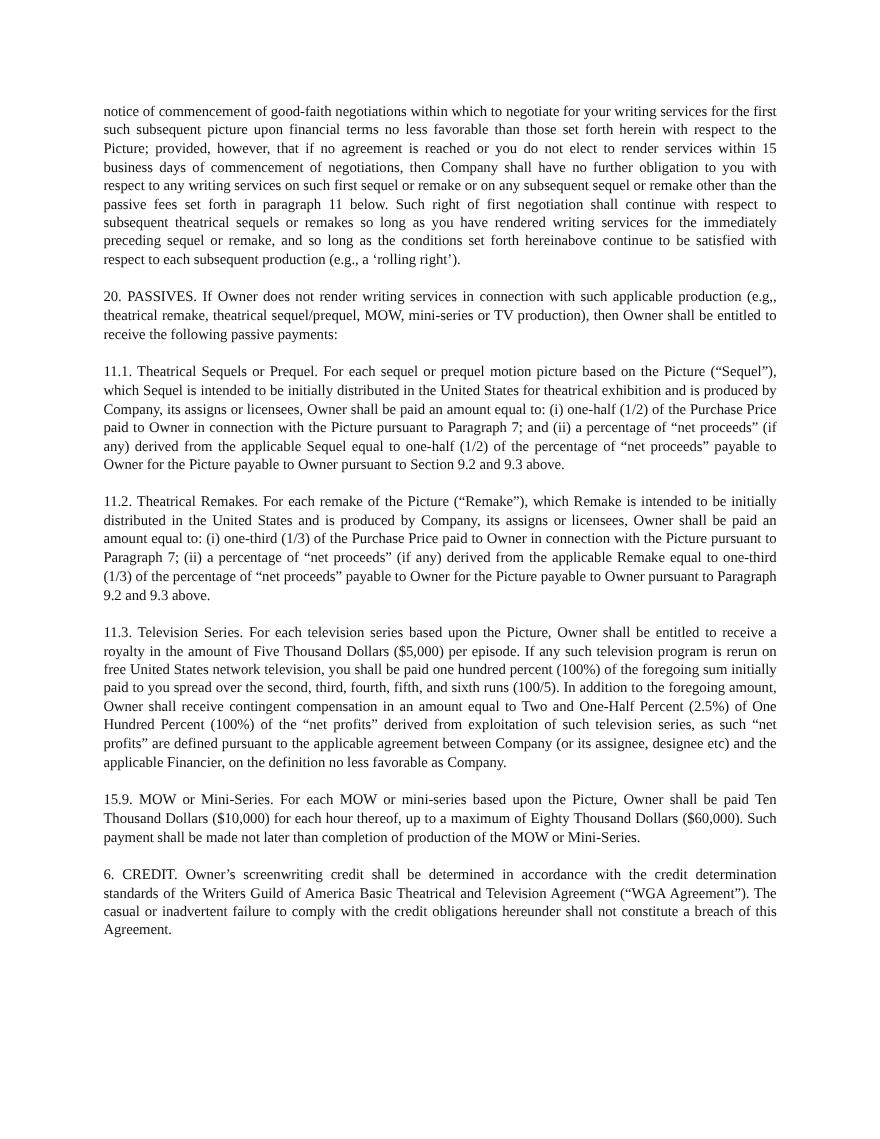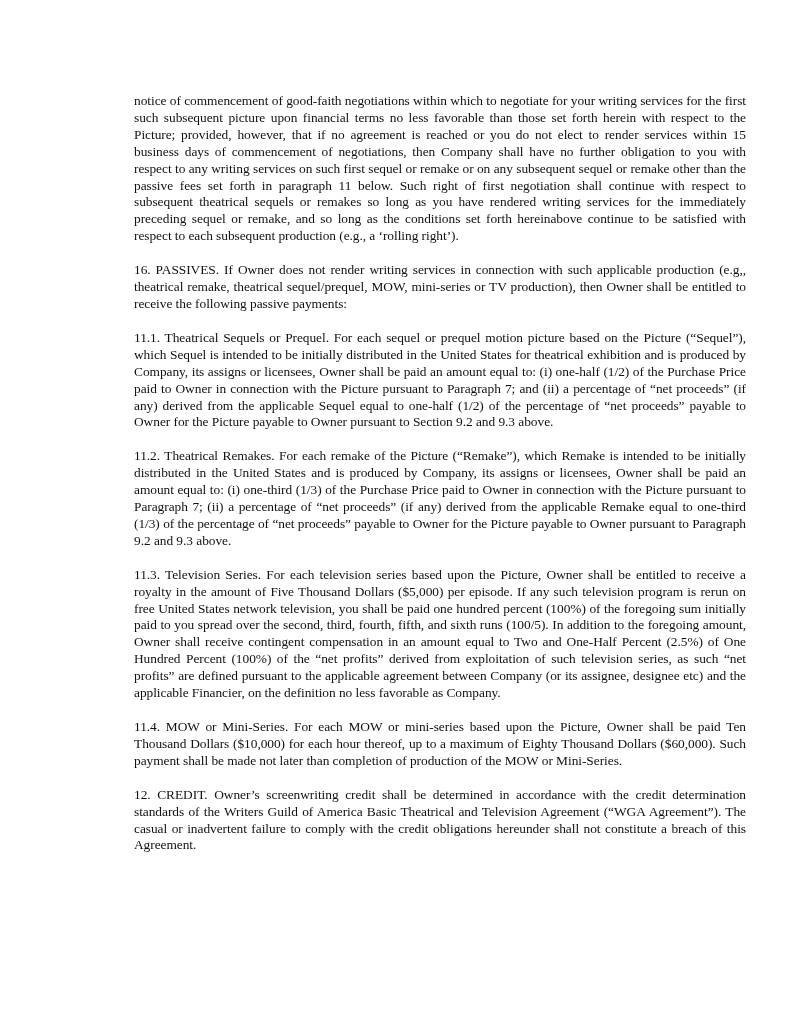--- a/index.html
+++ b/index.html
@@ -13,21 +13,20 @@
       overflow: hidden;
       position: relative;
       font-family: "Liberation Serif", "DejaVu Serif", serif;
       color: #111111;
     }
     .page {
       position: absolute;
       left: 94px;
       top: 93px;
       width: 612px;
-      margin-left: 40px;
     }
     .para {
       margin: 0 0 17px 0;
       font-size: 13.4px;
       line-height: 16.9px;
       text-align: justify;
       letter-spacing: -0.05px;
     }
     .heading-inline {
       font-weight: normal;
@@ -36,36 +35,36 @@
 </head>
 <body>
 
 <div class="page">
 
   <p class="para">
     <span class="heading-inline"></span><span>notice of commencement of good-faith negotiations within which to negotiate for your writing services for the first such subsequent picture upon financial terms no less favorable than those set forth herein with respect to the Picture; provided, however, that if no agreement is reached or you do not elect to render services within 15 business days of commencement of negotiations, then Company shall have no further obligation to you with respect to any writing services on such first sequel or remake or on any subsequent sequel or remake other than the passive fees set forth in paragraph 11 below. Such right of first negotiation shall continue with respect to subsequent theatrical sequels or remakes so long as you have rendered writing services for the immediately preceding sequel or remake, and so long as the conditions set forth hereinabove continue to be satisfied with respect to each subsequent production (e.g., a ‘rolling right’).</span>
   </p>
 
   <p class="para">
-    <span class="heading-inline">16. PASSIVES.</span><span> If Owner does not render writing services in connection with such applicable production (e.g,, theatrical remake, theatrical sequel/prequel, MOW, mini-series or TV production), then Owner shall be entitled to receive the following passive payments:</span>
+    <span class="heading-inline">20. PASSIVES.</span><span> If Owner does not render writing services in connection with such applicable production (e.g,, theatrical remake, theatrical sequel/prequel, MOW, mini-series or TV production), then Owner shall be entitled to receive the following passive payments:</span>
   </p>
 
   <p class="para">
     <span class="heading-inline">11.1. Theatrical Sequels or Prequel.</span><span> For each sequel or prequel motion picture based on the Picture (“Sequel”), which Sequel is intended to be initially distributed in the United States for theatrical exhibition and is produced by Company, its assigns or licensees, Owner shall be paid an amount equal to: (i) one-half (1/2) of the Purchase Price paid to Owner in connection with the Picture pursuant to Paragraph 7; and (ii) a percentage of “net proceeds” (if any) derived from the applicable Sequel equal to one-half (1/2) of the percentage of “net proceeds” payable to Owner for the Picture payable to Owner pursuant to Section 9.2 and 9.3 above.</span>
   </p>
 
   <p class="para">
     <span class="heading-inline">11.2. Theatrical Remakes.</span><span> For each remake of the Picture (“Remake”), which Remake is intended to be initially distributed in the United States and is produced by Company, its assigns or licensees, Owner shall be paid an amount equal to: (i) one-third (1/3) of the Purchase Price paid to Owner in connection with the Picture pursuant to Paragraph 7; (ii) a percentage of “net proceeds” (if any) derived from the applicable Remake equal to one-third (1/3) of the percentage of “net proceeds” payable to Owner for the Picture payable to Owner pursuant to Paragraph 9.2 and 9.3 above.</span>
   </p>
 
   <p class="para">
     <span class="heading-inline">11.3. Television Series.</span><span> For each television series based upon the Picture, Owner shall be entitled to receive a royalty in the amount of Five Thousand Dollars ($5,000) per episode. If any such television program is rerun on free United States network television, you shall be paid one hundred percent (100%) of the foregoing sum initially paid to you spread over the second, third, fourth, fifth, and sixth runs (100/5). In addition to the foregoing amount, Owner shall receive contingent compensation in an amount equal to Two and One-Half Percent (2.5%) of One Hundred Percent (100%) of the “net profits” derived from exploitation of such television series, as such “net profits” are defined pursuant to the applicable agreement between Company (or its assignee, designee etc) and the applicable Financier, on the definition no less favorable as Company.</span>
   </p>
 
   <p class="para">
-    <span class="heading-inline">11.4. MOW or Mini-Series.</span><span> For each MOW or mini-series based upon the Picture, Owner shall be paid Ten Thousand Dollars ($10,000) for each hour thereof, up to a maximum of Eighty Thousand Dollars ($60,000). Such payment shall be made not later than completion of production of the MOW or Mini-Series.</span>
+    <span class="heading-inline">15.9. MOW or Mini-Series.</span><span> For each MOW or mini-series based upon the Picture, Owner shall be paid Ten Thousand Dollars ($10,000) for each hour thereof, up to a maximum of Eighty Thousand Dollars ($60,000). Such payment shall be made not later than completion of production of the MOW or Mini-Series.</span>
   </p>
 
   <p class="para">
-    <span class="heading-inline">12. CREDIT.</span><span> Owner’s screenwriting credit shall be determined in accordance with the credit determination standards of the Writers Guild of America Basic Theatrical and Television Agreement (“WGA Agreement”). The casual or inadvertent failure to comply with the credit obligations hereunder shall not constitute a breach of this Agreement.</span>
+    <span class="heading-inline">6. CREDIT.</span><span> Owner’s screenwriting credit shall be determined in accordance with the credit determination standards of the Writers Guild of America Basic Theatrical and Television Agreement (“WGA Agreement”). The casual or inadvertent failure to comply with the credit obligations hereunder shall not constitute a breach of this Agreement.</span>
   </p>
 
 </div>
 
 </body></html>

